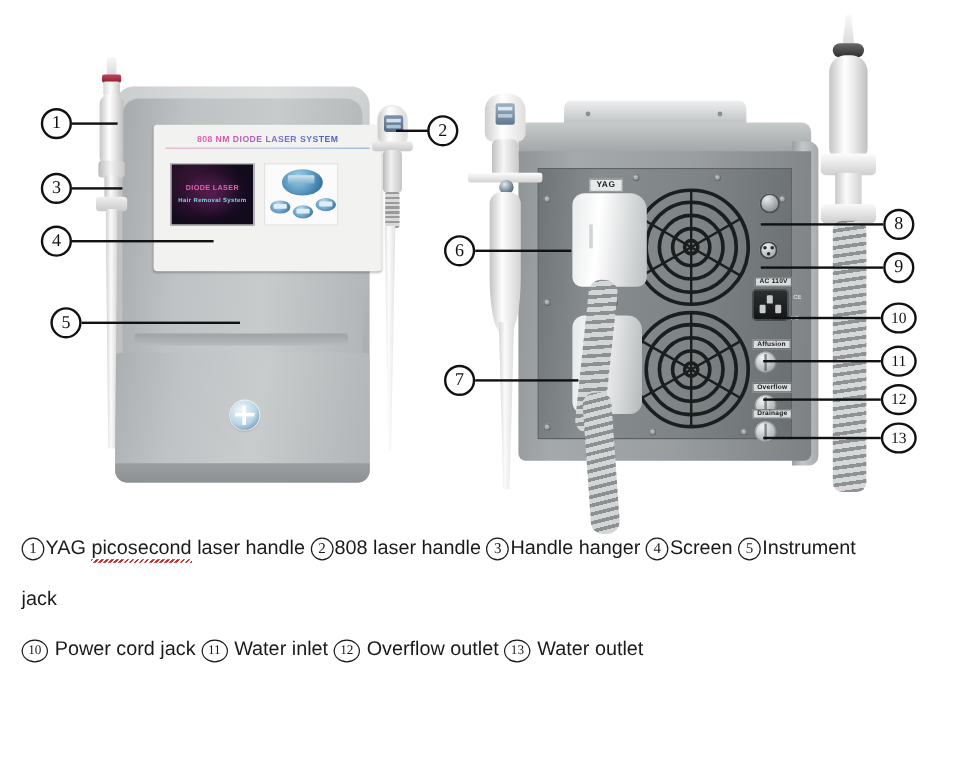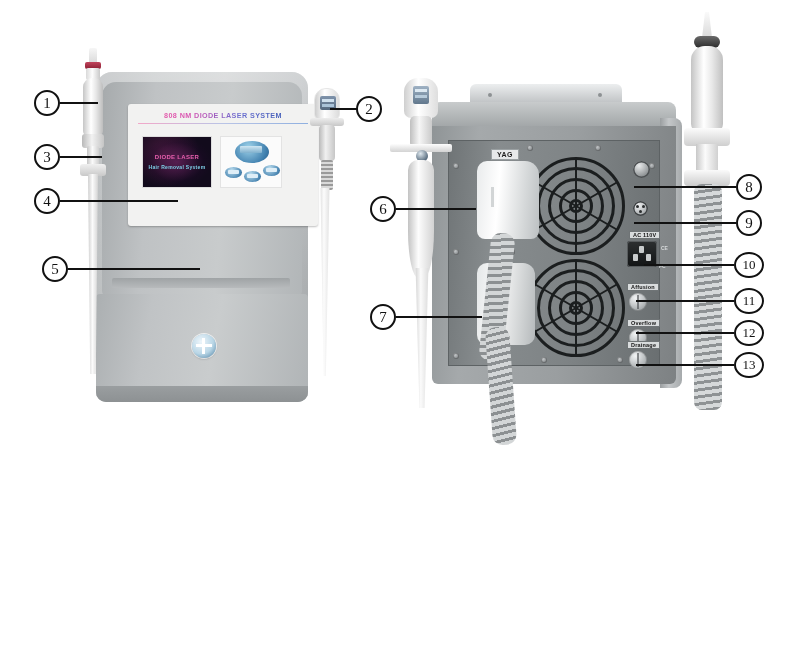--- a/index.html
+++ b/index.html
@@ -611,18 +611,27 @@
 
   <div class="callout wide" style="left:734px; top:320px;">12</div>
   <div class="leader" style="left:636px; top:332px; width:98px;"></div>
 
   <div class="callout wide" style="left:734px; top:352px;">13</div>
   <div class="leader" style="left:636px; top:364px; width:98px;"></div>
 </div>
 
 <div id="caption">
 
-
-
-
-
+  <div class="cap-line">
+    <span class="num-circ">1</span><span>YAG </span><span class="spell">picosecond</span><span> laser handle </span><span class="num-circ">2</span><span>808 laser handle </span><span class="num-circ">3</span><span>Handle hanger </span><span class="num-circ">4</span><span>Screen </span><span class="num-circ">5</span><span>Instrument</span>
+  </div>
+
+
+
+  <div class="cap-line">
+    <span>jack</span>
+  </div>
+
+  <div class="cap-line">
+    <span class="num-circ two">10</span><span> Power cord jack </span><span class="num-circ two">11</span><span> Water inlet </span><span class="num-circ two">12</span><span> Overflow outlet </span><span class="num-circ two">13</span><span> Water outlet</span>
+  </div>
 
 </div>
 
 </body></html>

